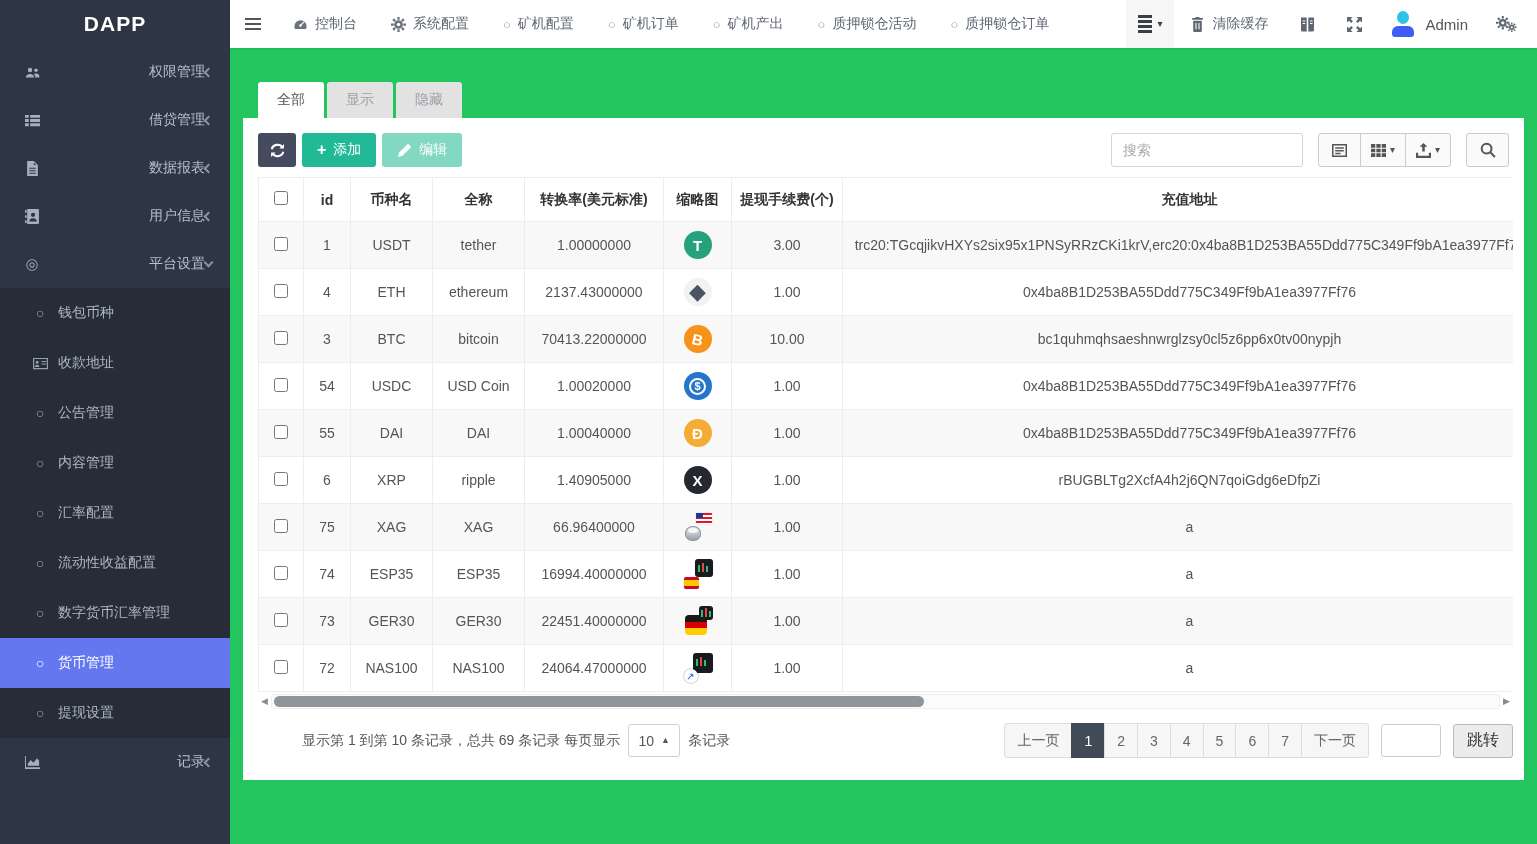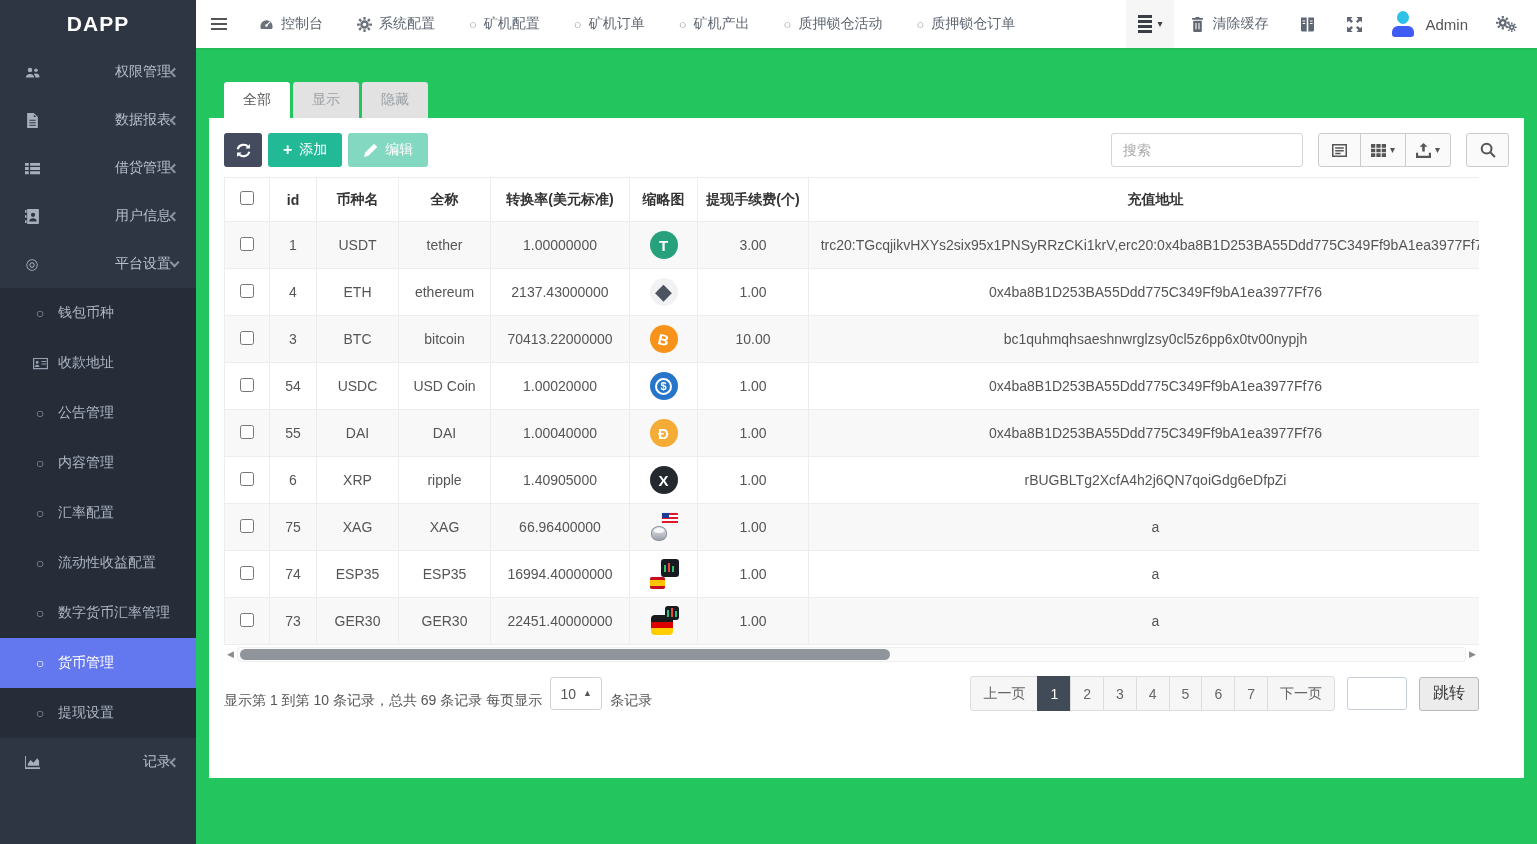--- a/index.html
+++ b/index.html
@@ -1,21 +1,21 @@
 <!DOCTYPE html>
 <html style="--accent: #6377ef; --sidebar_bg: #2e3643; --sidebar_submenu_bg: #262c38; --add_green: #22ba96; --edit_green: #82d8c0; --dark_button: #454b5e; --pager_active: #414a57; --usdt: #26a17b; --btc: #f7931a; --usdc: #2775ca; --dai: #f5ac37; --xrp: #23292f; --avatar_head: #2fc1e6; --avatar_body: #3f5cf5;"><head>
 <meta charset="utf-8">
 <style>
   * { box-sizing: border-box; margin: 0; padding: 0; }
   html,body { width:1537px; height:844px; overflow:hidden; }
   body { font-family:"Liberation Sans","DejaVu Sans",sans-serif; background:#ededee; color:#555; }
   .app { display:flex; width:1537px; height:844px; }
 
   
-  .sidebar { width:196px; flex-shrink:0; background:var(--sidebar_bg); color:#b8bfcc; display:flex; flex-direction:column; overflow:hidden; }
+  .sidebar { width:230px; flex-shrink:0; background:var(--sidebar_bg); color:#b8bfcc; display:flex; flex-direction:column; overflow:hidden; }
   .brand { height:48px; display:flex; align-items:center; justify-content:center; color:#fff; font-size:21px; font-weight:bold; letter-spacing:1px; }
   .side-item { height:48px; display:flex; align-items:center; padding:0 18px 0 20px; font-size:14px; cursor:pointer; flex-shrink:0;text-align:right; }
   .side-item .ic { width:24px; margin-right:7px; display:inline-flex; justify-content:center; align-items:center; color:#a7afbe; font-size:14px; }
   .side-item .lbl { flex:1; }
   .chev { width:7px; height:7px; border-left:2px solid #8a93a2; border-bottom:2px solid #8a93a2; display:inline-block; }
   .chev.left { transform:rotate(45deg); }
   .chev.down { transform:rotate(-45deg); margin-top:-3px; }
   .submenu { background:var(--sidebar_submenu_bg); flex-shrink:0; }
   .sub-item { height:50px; display:flex; align-items:center; padding:0 18px 0 28px; font-size:14px; color:#aeb6c4; cursor:pointer; }
   .sub-item .ic { width:24px; margin-right:6px; display:inline-flex; justify-content:center; align-items:center; color:#97a0b0; font-size:14px; }
@@ -95,21 +95,21 @@
   .nas-circle { position:absolute; bottom:0; left:1px; width:14px; height:14px; border-radius:50%; background:#fff; box-shadow:0 0 2px rgba(0,0,0,.45); display:flex; align-items:center; justify-content:center; color:#2e7cf6; font-size:10px; font-weight:bold; }
 
   
   .hscroll { display:flex; align-items:center; height:17px; margin-top:1px; width:1255px; }
   .hs-arrow { color:#8b8b8b; font-size:9px; width:13px; text-align:center; cursor:pointer; line-height:1; }
   .hs-track { flex:1; background:#fbfbfb; border:1px solid #f0f0f0; border-radius:3px; height:15px; position:relative; }
   .hs-thumb { position:absolute; left:2px; top:1px; height:11px; width:53%; background:#8f959b; border-radius:6px; cursor:grab; }
 
   
   .pager-row { display:flex; align-items:center; margin-top:13px; font-size:14px; color:#555; width:1255px; }
-  .pg-info { display:flex; align-items:flex-end; }
+  .pg-info { display:flex; align-items:center;margin-left:44px; }
   .page-size-btn { height:33px; min-width:52px; border:1px solid #d0d0d0; background:#fff; border-radius:3px; display:inline-flex; align-items:center; justify-content:center; gap:7px; color:#555; margin:0 8px; cursor:pointer; font-size:14px; font-family:inherit; }
   .caret-up { font-size:9px; color:#555; line-height:1; }
   .pager { margin-left:auto; display:flex; align-items:center;justify-content:space-between; }
   .page-btn { min-width:33px; height:35px; padding:0 12px; display:flex; align-items:center; justify-content:center; background:#f6f6f6; border:1px solid #ddd; margin-left:-1px; color:#666; cursor:pointer; font-size:14px; }
   .page-btn:first-child { border-radius:3px 0 0 3px; margin-left:0; }
   .page-btn:last-child { border-radius:0 3px 3px 0; }
   .page-btn.active { background:var(--pager_active); border-color:var(--pager_active); color:#fff; }
   .jump-input { width:60px; height:33px; border:1px solid #c6ced8; border-radius:3px; margin-left:12px; padding:0 6px; font-family:inherit; }
   .jump-btn { height:34px; padding:0 13px; background:#ececec; border:1px solid #b9b9b9; border-radius:3px; margin-left:12px; color:#333; cursor:pointer; font-size:16px; font-family:inherit; }
 
@@ -130,34 +130,34 @@
               <path d="M1 13c0-2.7 2.2-4.3 5-4.3s5 1.6 5 4.3z"></path>
               <circle cx="13.2" cy="4.4" r="2.1"></circle>
               <path d="M12.4 13c0-1.8-.8-3.2-2-4.1.9-.4 1.8-.6 2.8-.6 2.4 0 4.1 1.4 4.1 3.6V13z"></path>
             </svg>
           </span>
           <span class="lbl">权限管理</span>
           <span class="chev left"></span>
         </div>
         <div class="side-item">
           <span class="ic">
+            <svg width="15" height="15" viewBox="0 0 16 14" fill="currentColor" aria-hidden="true">
+              <path d="M0 1h4v3H0zM5.5 1H16v3H5.5zM0 5.5h4v3H0zm5.5 0H16v3H5.5zM0 10h4v3H0zm5.5 0H16v3H5.5z"></path>
+            </svg>
+          </span>
+          <span class="lbl">借贷管理</span>
+          <span class="chev left"></span>
+        </div>
+        <div class="side-item">
+          <span class="ic">
             <svg width="15" height="15" viewBox="0 0 12 14" fill="currentColor" aria-hidden="true">
               <path fill-rule="evenodd" d="M7.2 0H1v14h10V3.8L7.2 0zm0 1.6 2.3 2.2H7.2V1.6zM3 6.2h6v1H3v-1zm0 2.4h6v1H3v-1zm0 2.4h6v1H3v-1z"></path>
             </svg>
           </span>
           <span class="lbl">数据报表</span>
-          <span class="chev left"></span>
-        </div>
-        <div class="side-item">
-          <span class="ic">
-            <svg width="15" height="15" viewBox="0 0 16 14" fill="currentColor" aria-hidden="true">
-              <path d="M0 1h4v3H0zM5.5 1H16v3H5.5zM0 5.5h4v3H0zm5.5 0H16v3H5.5zM0 10h4v3H0zm5.5 0H16v3H5.5z"></path>
-            </svg>
-          </span>
-          <span class="lbl">借贷管理</span>
           <span class="chev left"></span>
         </div>
         <div class="side-item">
           <span class="ic">
             <svg width="15" height="15" viewBox="0 0 14 14" fill="currentColor" aria-hidden="true">
               <path fill-rule="evenodd" d="M2 0h10a1 1 0 0 1 1 1v12a1 1 0 0 1-1 1H2V0zm5.5 3.4a2 2 0 1 0 0 4 2 2 0 0 0 0-4zM4 11.6c0-1.9 1.6-3 3.5-3s3.5 1.1 3.5 3H4zM0 1h1.5v2.4H0V1zm0 4.8h1.5v2.4H0V5.8zm0 4.8h1.5V13H0v-2.4z"></path>
             </svg>
           </span>
           <span class="lbl">用户信息</span>
           <span class="chev left"></span>
@@ -544,20 +544,32 @@
                   <td>73</td>
                   <td>GER30</td>
                   <td>GER30</td>
                   <td>22451.40000000</td>
                   <td><span class="th-wrap"><span class="flag-de"></span><span class="candle" style="top:0;right:0;width:14px;height:14px;background-position:2px 4px,6px 2px,10px 5px"></span></span></td>
                   <td>1.00</td>
                   <td style="padding:0 4px">
                     <div class="addr">a</div>
                   </td>
                 </tr>
+                <tr>
+                  <td><input type="checkbox" style=""></td>
+                  <td>72</td>
+                  <td>NAS100</td>
+                  <td>NAS100</td>
+                  <td>24064.47000000</td>
+                  <td><span class="th-wrap"><span class="candle" style="top:0;right:0;width:20px;height:20px"></span><span class="nas-circle">↗</span></span></td>
+                  <td>1.00</td>
+                  <td style="padding:0 4px">
+                    <div class="addr">a</div>
+                  </td>
+                </tr>
               </tbody>
           </table>
         </div>
 
         <div class="hscroll">
           <span class="hs-arrow">◀</span>
           <span class="hs-track">
               <span class="hs-thumb"></span>
             </span>
           <span class="hs-arrow">▶</span>

